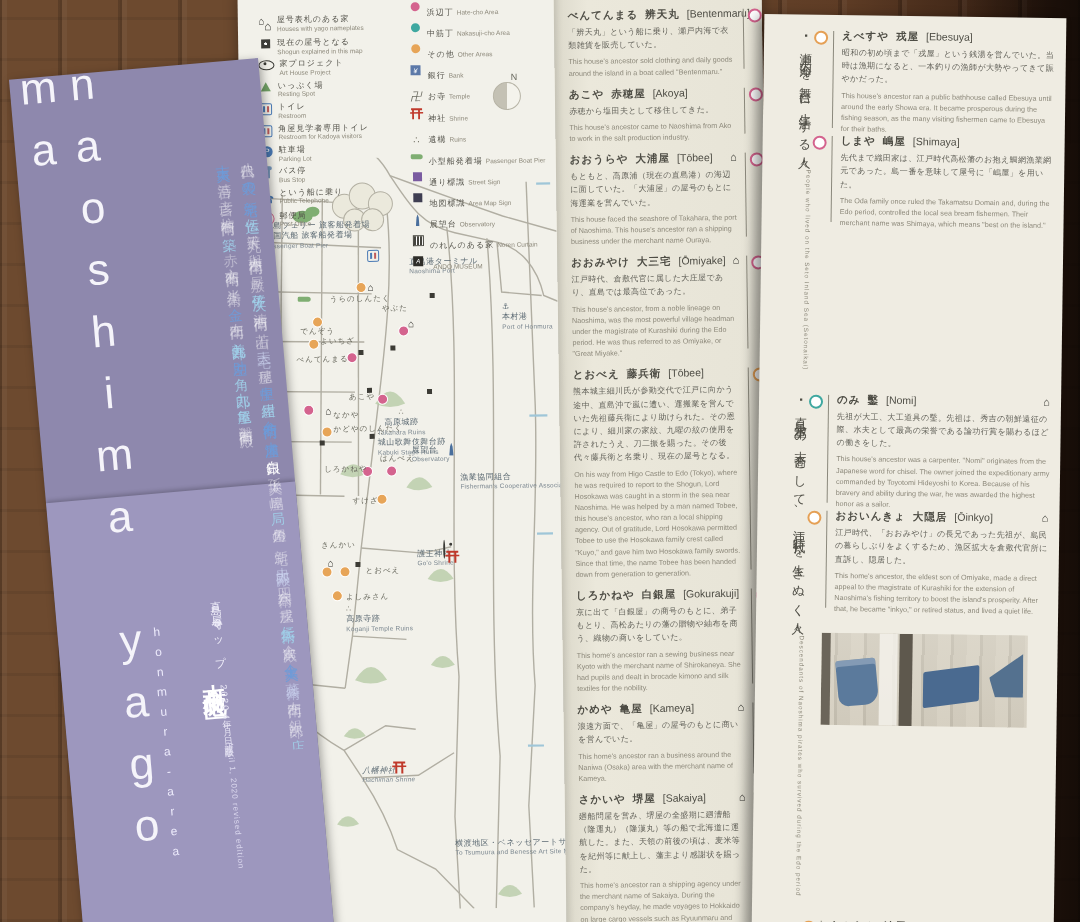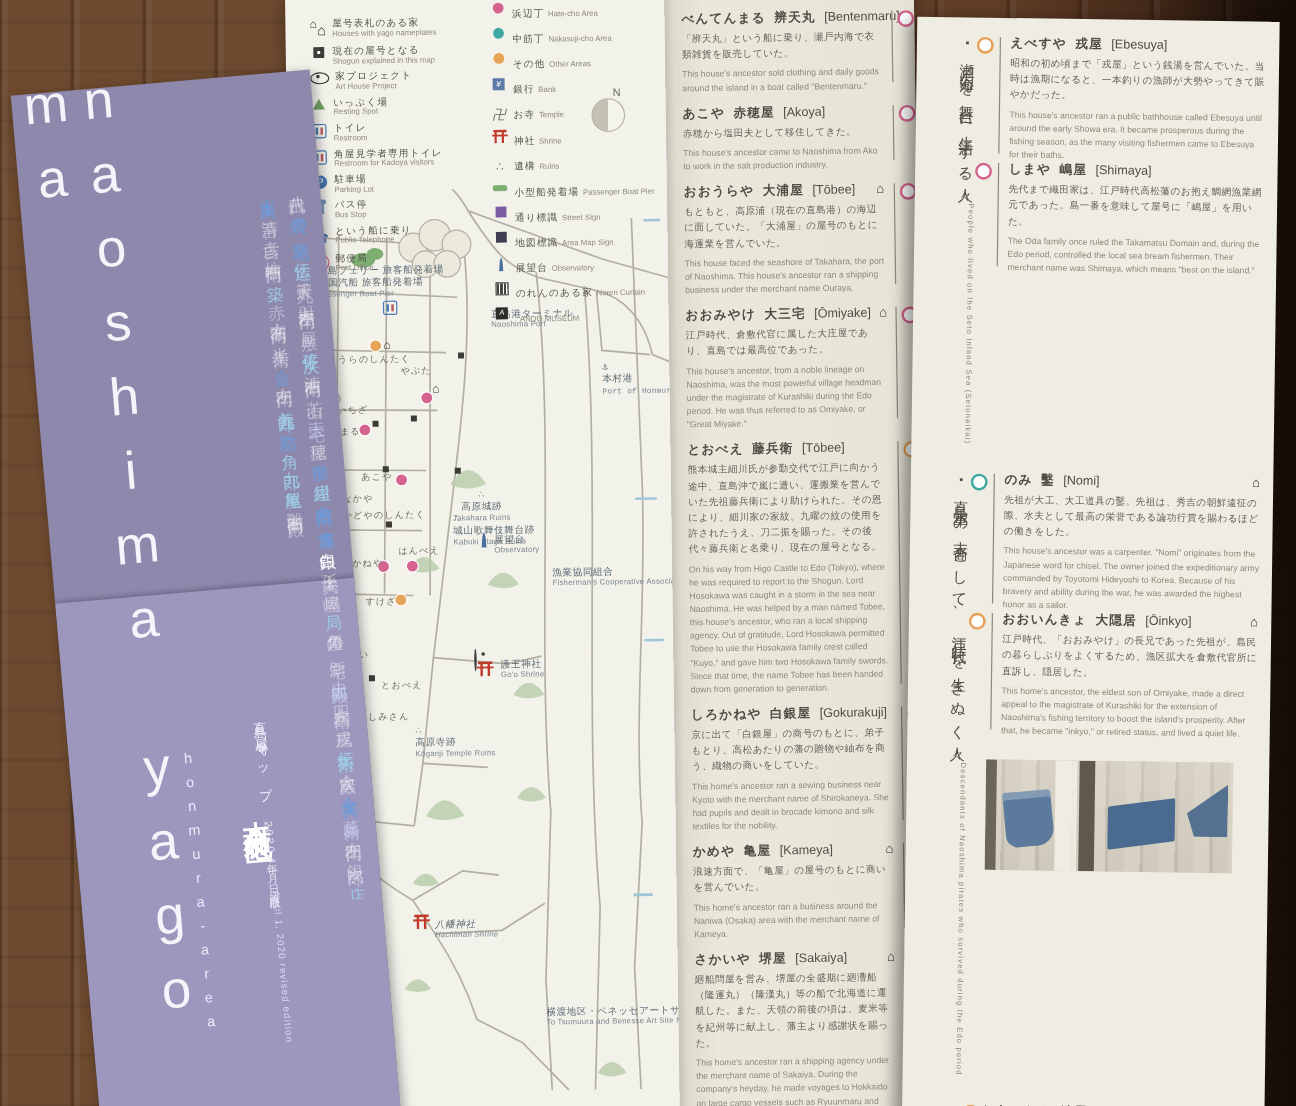--- a/index.html
+++ b/index.html
@@ -101,21 +101,21 @@
   .i-noren{width:9px;height:9px;background:repeating-linear-gradient(90deg,#46453f 0 2px,#fff 2px 3px);border:1px solid #46453f;}
   .i-ando{width:10px;height:10px;background:#2e2d29;color:#fff;font-size:6px;display:flex;align-items:center;justify-content:center;}
   .i-ando::before{content:"A";}
   
   .map-canvas{position:absolute;left:0;top:170px;width:316px;height:752px;}
   .map-canvas svg{position:absolute;left:0;top:0;}
   .map-label{position:absolute;font-size:8px;color:#5d6b74;line-height:1.3;letter-spacing:.5px;white-space:nowrap;z-index:4;}
   .map-label .en{font-size:6.5px;color:#7c8891;letter-spacing:.2px;}
   .map-label.k-ruins::before{content:"∴ ";color:#7c7a6e;}
   .map-label.k-port::before{content:"⚓ ";color:#5d6b74;font-size:8px;}
-  .pt{position:absolute;z-index:4;}
+  .pt{position:absolute;z-index:4;margin-left:48px;}
   .k-dot-pink2{width:9px;height:9px;border-radius:50%;background:#d4638e;border:1px solid #fff;}
   .k-dot-orange2{width:9px;height:9px;border-radius:50%;background:#e7a558;border:1px solid #fff;}
   .k-sq{width:5px;height:5px;background:#3c3b35;}
   .k-house::before{content:"⌂";font-size:10px;color:#2f2f2a;line-height:1;}
   .k-lbl{font-size:7.5px;color:#6b6b60;letter-spacing:1px;white-space:nowrap;}
   .k-torii{width:14px;height:12px;background:
        linear-gradient(#c0392b,#c0392b) 1px 0/12px 2.2px no-repeat,
        linear-gradient(#c0392b,#c0392b) 0 4px/14px 1.6px no-repeat,
        linear-gradient(#c0392b,#c0392b) 3px 1px/2px 11px no-repeat,
        linear-gradient(#c0392b,#c0392b) 9px 1px/2px 11px no-repeat;}
@@ -454,21 +454,21 @@
             <div>四国汽船 旅客船発着場</div>
             <div class="en">Passenger Boat Pier</div>
           </div>
 
           <div class="map-label" style="left: 168px; top: 100px;">
             <div>直島港ターミナル</div>
 
             <div class="en">Naoshima Port</div>
           </div>
 
-          <div class="map-label k-port" style="left: 260px; top: 146px; font-family: Liberation Mono, monospace;">
+          <div class="map-label k-port" style="left: 260px; top: 146px;">
             <div>本村港</div>
 
             <div class="en">Port of Honmura</div>
           </div>
 
           <div class="map-label k-ruins" style="left: 134px; top: 250px; text-align: center;">
             <div>高原城跡</div>
 
             <div class="en">Takahara Ruins</div>
           </div>

